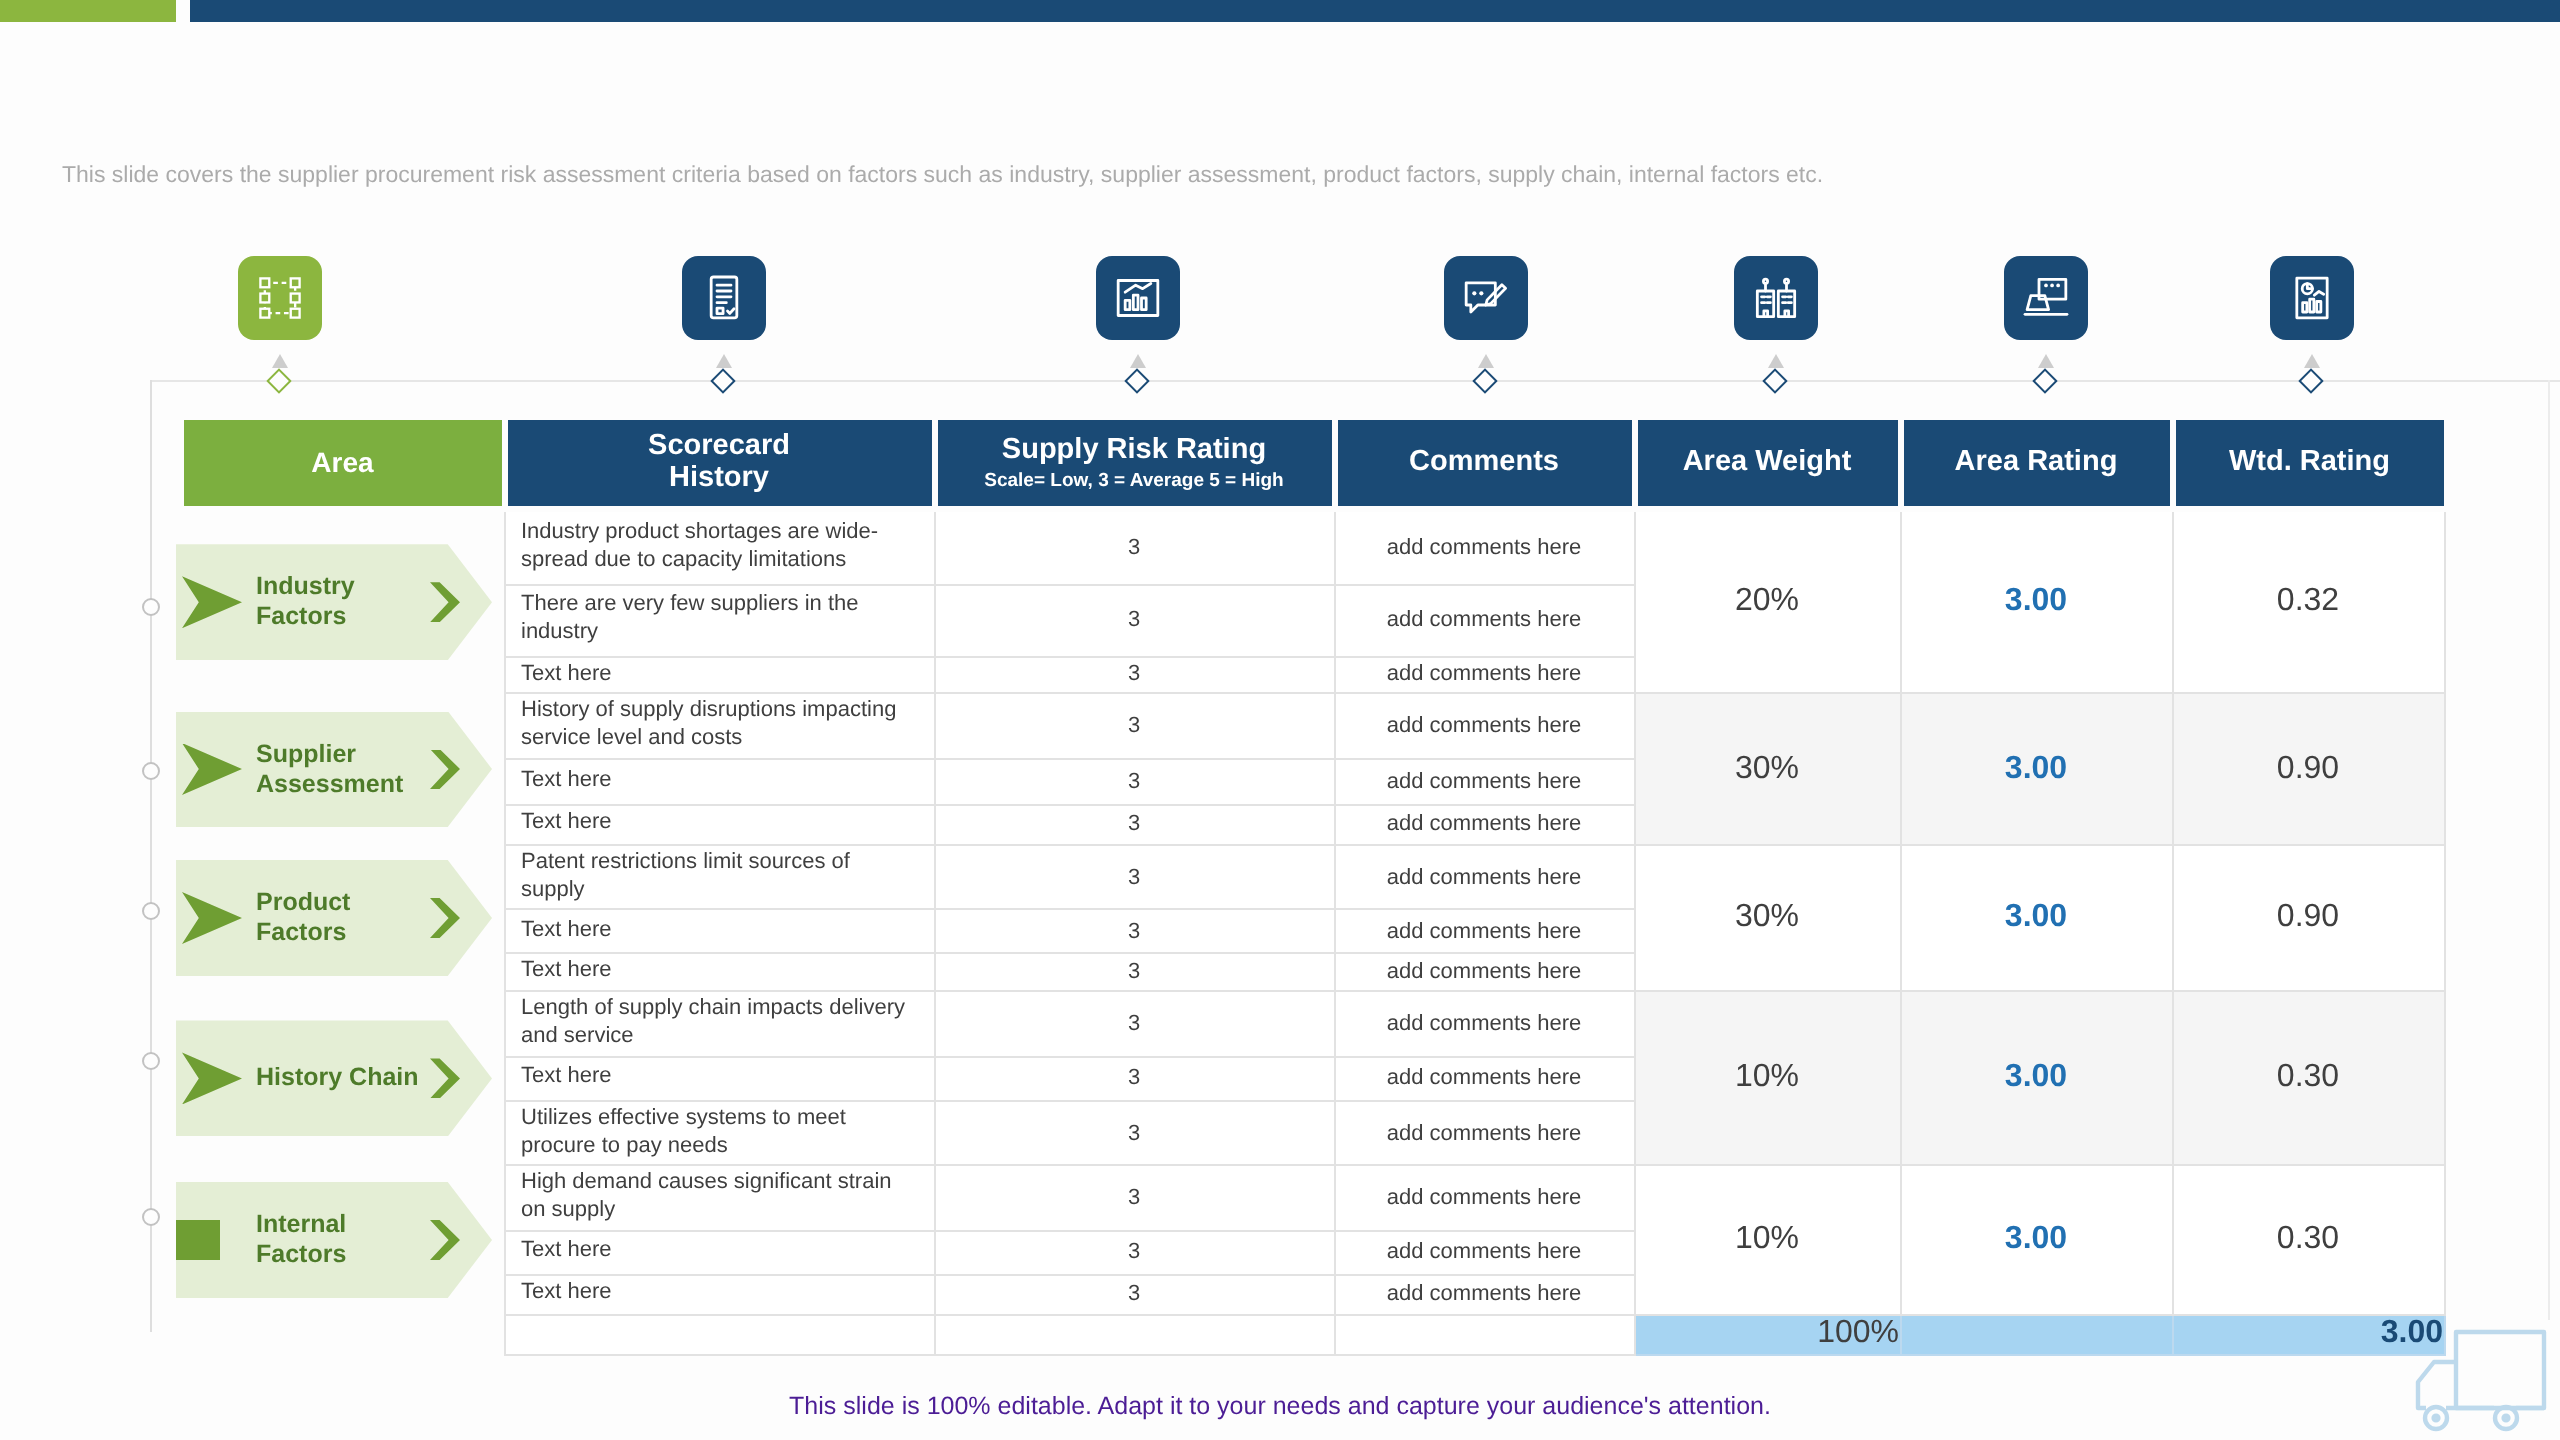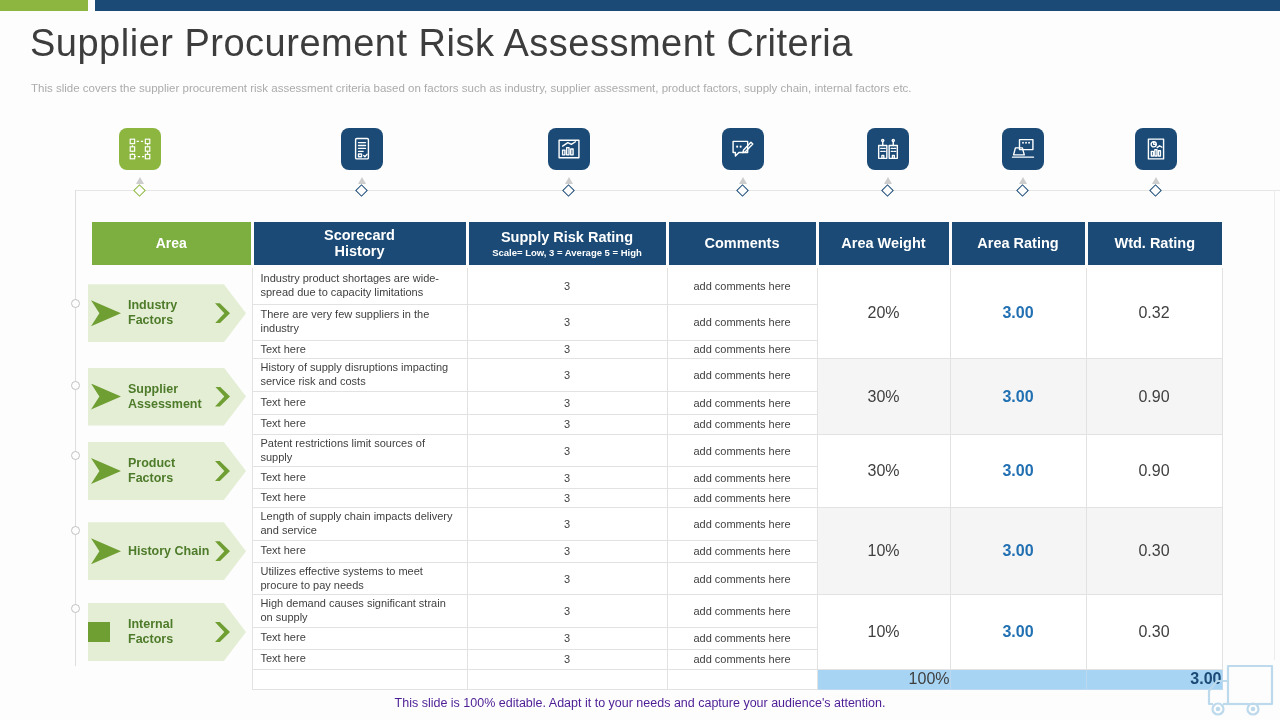--- a/index.html
+++ b/index.html
@@ -28,21 +28,21 @@
   .icon-badge svg { width:28px; height:28px; }
   .pin { position:absolute; top:177px; width:0; height:0;
     border-left:4px solid transparent; border-right:4px solid transparent; border-bottom:7px solid #cdcdcd; }
   .diamond { position:absolute; top:186px; width:9px; height:9px; background:#fdfdfd;
     border:1.5px solid var(--dark-blue,#1A4A75); transform:rotate(45deg); }
   .diamond.green { border-color:var(--green,#8CB63F); }
   .circle-marker { position:absolute; left:71px; width:9px; height:9px; border:1px solid #c2c2c2;
     border-radius:50%; background:#fdfdfd; }
 
   
-  table { position:absolute; left:92px; top:210px; width:1130px; border-collapse:collapse; table-layout:fixed;margin-top:12px; }
+  table { position:absolute; left:92px; top:210px; width:1130px; border-collapse:collapse; table-layout:fixed; }
   thead th { height:44px; color:#ffffff; font-size:14.5px; font-weight:bold; text-align:center;
     vertical-align:middle; background:var(--dark-blue,#1A4A75);
     border-left:3px solid #fdfdfd; border-bottom:3px solid #fdfdfd; }
   thead th.h-area { background:var(--header-green,#7CAF3F); border-left:none; font-size:14px; }
   thead th .label { display:inline-block; line-height:1.15; }
   thead th:nth-child(2) .label { max-width:95px; }
   thead th .sub { display:block; font-size:9.5px; font-weight:bold; margin-top:1px; }
 
   tbody td { border:1px solid #e2e2e2; font-size:11px; color:#3f3f3f; vertical-align:middle; background:#ffffff; }
   tbody td.criteria { text-align:left; padding:2px 8px; line-height:1.25; }
@@ -75,21 +75,20 @@
   .footer { position:absolute; left:0; right:0; top:696px; text-align:center; font-size:12.5px; color:#4c1d95; }
   .truck { position:absolute; left:1200px; top:662px; }
 </style>
 </head>
 <body>
 
 <div class="slide">
   <div class="bar-green"></div>
   <div class="bar-blue"></div>
 
-  <h1 class="title">Supplier Procurement Risk Assessment Criteria</h1>
   <p class="subtitle">This slide covers the supplier procurement risk assessment criteria based on factors such as industry, supplier assessment, product factors, supply chain, internal factors etc.</p>
 
   <div class="hline"></div>
   <div class="vline-left"></div>
   <div class="vline-right"></div>
 
   <div id="icons-row">
       <div class="icon-badge green" style="left: 119px;">
         <svg viewBox="0 0 24 24">
           <rect x="5.5" y="5.5" width="13" height="13" fill="none" stroke="#fff" stroke-width="1" stroke-dasharray="2 1.6"></rect>
@@ -245,21 +244,21 @@
         </tr>
         <tr style="height: 30px;">
           <td class="area-cell" rowspan="3">
             <div class="area-arrow">
               <div class="arrow-bg"></div>
               <div class="arrow-head"></div>
               <div class="area-text">Supplier Assessment</div>
               <div class="arrow-chevron"></div>
             </div>
           </td>
-          <td class="criteria">History of supply disruptions impacting service risk and costs</td>
+          <td class="criteria">History of supply disruptions impacting service level and costs</td>
           <td class="rating">3</td>
           <td class="comments">add comments here</td>
           <td class="rcell alt" rowspan="3">30%</td>
           <td class="rcell area-rating alt" rowspan="3">3.00</td>
           <td class="rcell alt" rowspan="3">0.90</td>
         </tr>
         <tr style="height: 23px;">
           <td class="criteria">Text here</td>
           <td class="rating">3</td>
           <td class="comments">add comments here</td>

